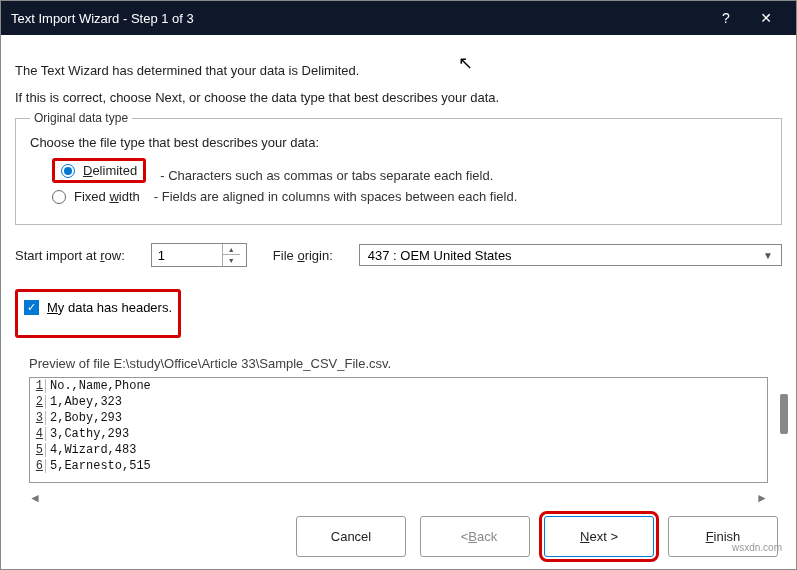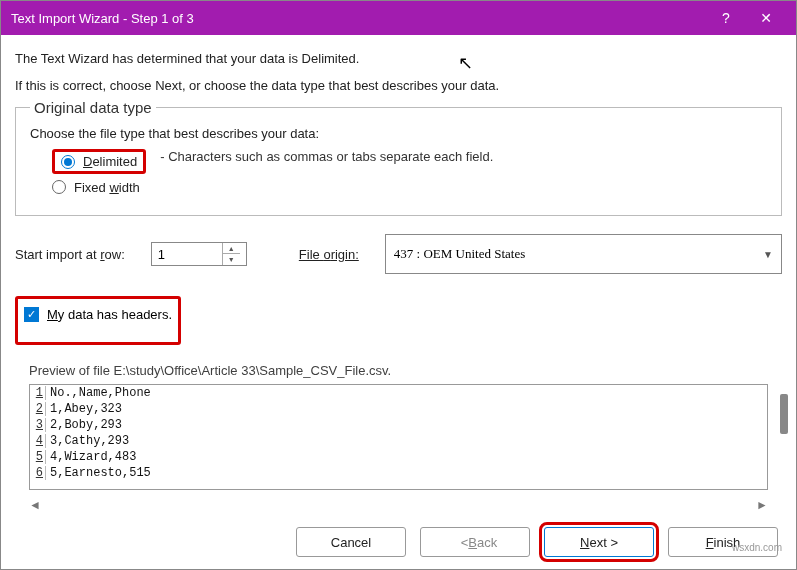--- a/index.html
+++ b/index.html
@@ -1,58 +1,58 @@
 <!DOCTYPE html>
 <html><head>
   <meta charset="utf-8">
   <style>
     * { box-sizing: border-box; margin: 0; padding: 0; }
     body { font-family: "Segoe UI", Tahoma, sans-serif; font-size: 13px; background: #fff; width: 797px; height: 570px; position: relative; border: 1px solid #888; }
-    .titlebar { background: #a21caf; color: #fff; height: 34px; display: flex; align-items: center; padding: 0 10px; }
+    .titlebar { background: #0f172a; color: #fff; height: 34px; display: flex; align-items: center; padding: 0 10px; }
     .titlebar-title { flex: 1; font-size: 13px; }
     .titlebar-btn { width: 40px; height: 34px; display: flex; align-items: center; justify-content: center; color: #fff; font-size: 14px; }
-    .content { padding: 16px 14px; }
+    .content { padding: 28px 14px; }
     .intro { color: #222; margin-bottom: 12px; }
     .intro2 { color: #222; margin-bottom: 6px; }
     fieldset.group { border: 1px solid #bbb; padding: 10px 14px 14px 14px; margin-bottom: 18px; position: relative; }
-    fieldset.group legend { font-size: 15px; color: #333; padding: 0 4px; }
+    fieldset.group legend { font-size: 12px; color: #333; padding: 0 4px; }
     .choose-label { margin-bottom: 8px; color: #222; }
-    .radio-row { display: flex; align-items: flex-start; margin: 6px 0 6px 22px; }
+    .radio-row { display: flex; align-items: flex-end; margin: 6px 0 6px 22px; }
     .radio-dot { width: 14px; height: 14px; border: 1px solid #666; border-radius: 50%; display: inline-flex; align-items: center; justify-content: center; margin-right: 8px; background: #fff; }
     .radio-dot.selected { border-color: #0078d4; }
     .radio-dot.selected::after { content: ""; width: 8px; height: 8px; background: #0078d4; border-radius: 50%; }
     .radio-label { color: #222; }
     .underlined-letter { text-decoration: underline; }
     .radio-desc { margin-left: 14px; color: #333; }
     .hl-red { border: 3px solid #d40000; border-radius: 3px; display: inline-flex; align-items: center; padding: 2px 6px; }
     .row-import { display: flex; align-items: center; gap: 26px; margin: 6px 0 22px 0; }
     .row-import label { color: #222; }
     .spinner { width: 96px; height: 24px; border: 1px solid #888; display: flex; align-items: center; background: #fff; position: relative; }
     .spinner input { border: none; outline: none; width: 70px; padding: 2px 6px; font-size: 13px; background: transparent; }
     .spinner-btns { width: 18px; display: flex; flex-direction: column; border-left: 1px solid #aaa; }
     .spin-btn { height: 11px; font-size: 7px; display: flex; align-items: center; justify-content: center; border-bottom: 1px solid #aaa; cursor: pointer; color: #555; }
     .spin-btn:last-child { border-bottom: none; }
-    .origin-label { margin-left: 26px; color: #222; text-decoration: underline; }
-    .file-origin-select { flex: 1; height: 40px; border: 1px solid #888; display: flex; align-items: center; padding: 0 8px; background: #fff; position: relative; font-family: Liberation Serif, serif; }
+    .origin-label { color: #222; }
+    .file-origin-select { flex: 1; height: 22px; border: 1px solid #888; display: flex; align-items: center; padding: 0 8px; background: #fff; position: relative; }
     .file-origin-select .sel-text { flex: 1; }
     .file-origin-select .chev { color: #555; font-size: 10px; }
     .headers-row { margin: 6px 0 18px 0; display: inline-flex; align-items: center; gap: 8px; }
     .checkbox { width: 15px; height: 15px; border: 1px solid #0078d4; background: #0078d4; display: inline-flex; align-items: center; justify-content: center; }
     .checkbox .chk { color: #fff; font-size: 11px; line-height: 1; }
     .preview-label { margin: 0 0 6px 14px; color: #404040; }
     .preview-box { margin: 0 14px 0 14px; height: 106px; border: 1px solid #999; background: #fff; font-family: "Courier New", monospace; font-size: 12px; overflow: hidden; }
     .preview-body { overflow: auto; }
     .preview-row { display: flex; height: 16px; align-items: center; }
     .preview-gutter { width: 16px; border-right: 1px solid #bbb; text-align: right; padding-right: 2px; color: #333; text-decoration: underline; }
     .preview-text { padding-left: 4px; color: #111; white-space: pre; }
     .scrollbar-h { margin: 6px 14px 0 14px; height: 18px; display: flex; align-items: center; justify-content: space-between; color: #888; }
     .scroll-arrow { font-size: 12px; color: #777; }
     .scroll-indicator-v { position: absolute; right: 8px; top: 393px; width: 8px; height: 40px; background: #888; border-radius: 2px; }
     .buttons { position: absolute; bottom: 12px; right: 18px; left: 18px; display: flex; gap: 14px; justify-content: flex-end; }
-    .btn { min-width: 110px; height: 30px; border: 1px solid #999; background: #fff; display: flex; align-items: center; justify-content: center; font-size: 13px; color: #222; border-radius: 3px; }
+    .btn { min-width: 110px; height: 41px; border: 1px solid #999; background: #fff; display: flex; align-items: center; justify-content: center; font-size: 13px; color: #222; border-radius: 3px; }
     .btn.disabled { color: #888; padding-left: 8px; }
     .btn.hl { outline: 3px solid #d40000; outline-offset: 2px; border: 1px solid #0078d4; }
     .cursor { position: absolute; left: 457px; top: 51px; font-size: 18px; color: #000; pointer-events: none; }
     .watermark { position: absolute; bottom: 16px; right: 14px; font-size: 10px; color: #999; }
   </style>
 </head>
 <body>
 
 <div class="titlebar">
   <div class="titlebar-title">Text Import Wizard - Step 1 of 3</div>
@@ -72,20 +72,21 @@
       <span class="hl-red">
         <span class="radio-dot selected"></span>
         <span class="radio-label"><span class="underlined-letter">D</span><span>elimited</span></span>
       </span>
       <span class="radio-desc">- Characters such as commas or tabs separate each field.</span>
     </div>
 
     <div class="radio-row">
       <span class="radio-dot"></span>
       <span class="radio-label">Fixed <span class="underlined-letter">w</span>idth</span>
+      <span class="radio-desc">- Fields are aligned in columns with spaces between each field.</span>
     </div>
   </fieldset>
 
   <div class="row-import">
     <label>Start import at <span class="underlined-letter">r</span>ow:</label>
     <div class="spinner">
       <input type="text" value="1" style="">
       <div class="spinner-btns">
         <div class="spin-btn">▲</div>
         <div class="spin-btn">▼</div>

